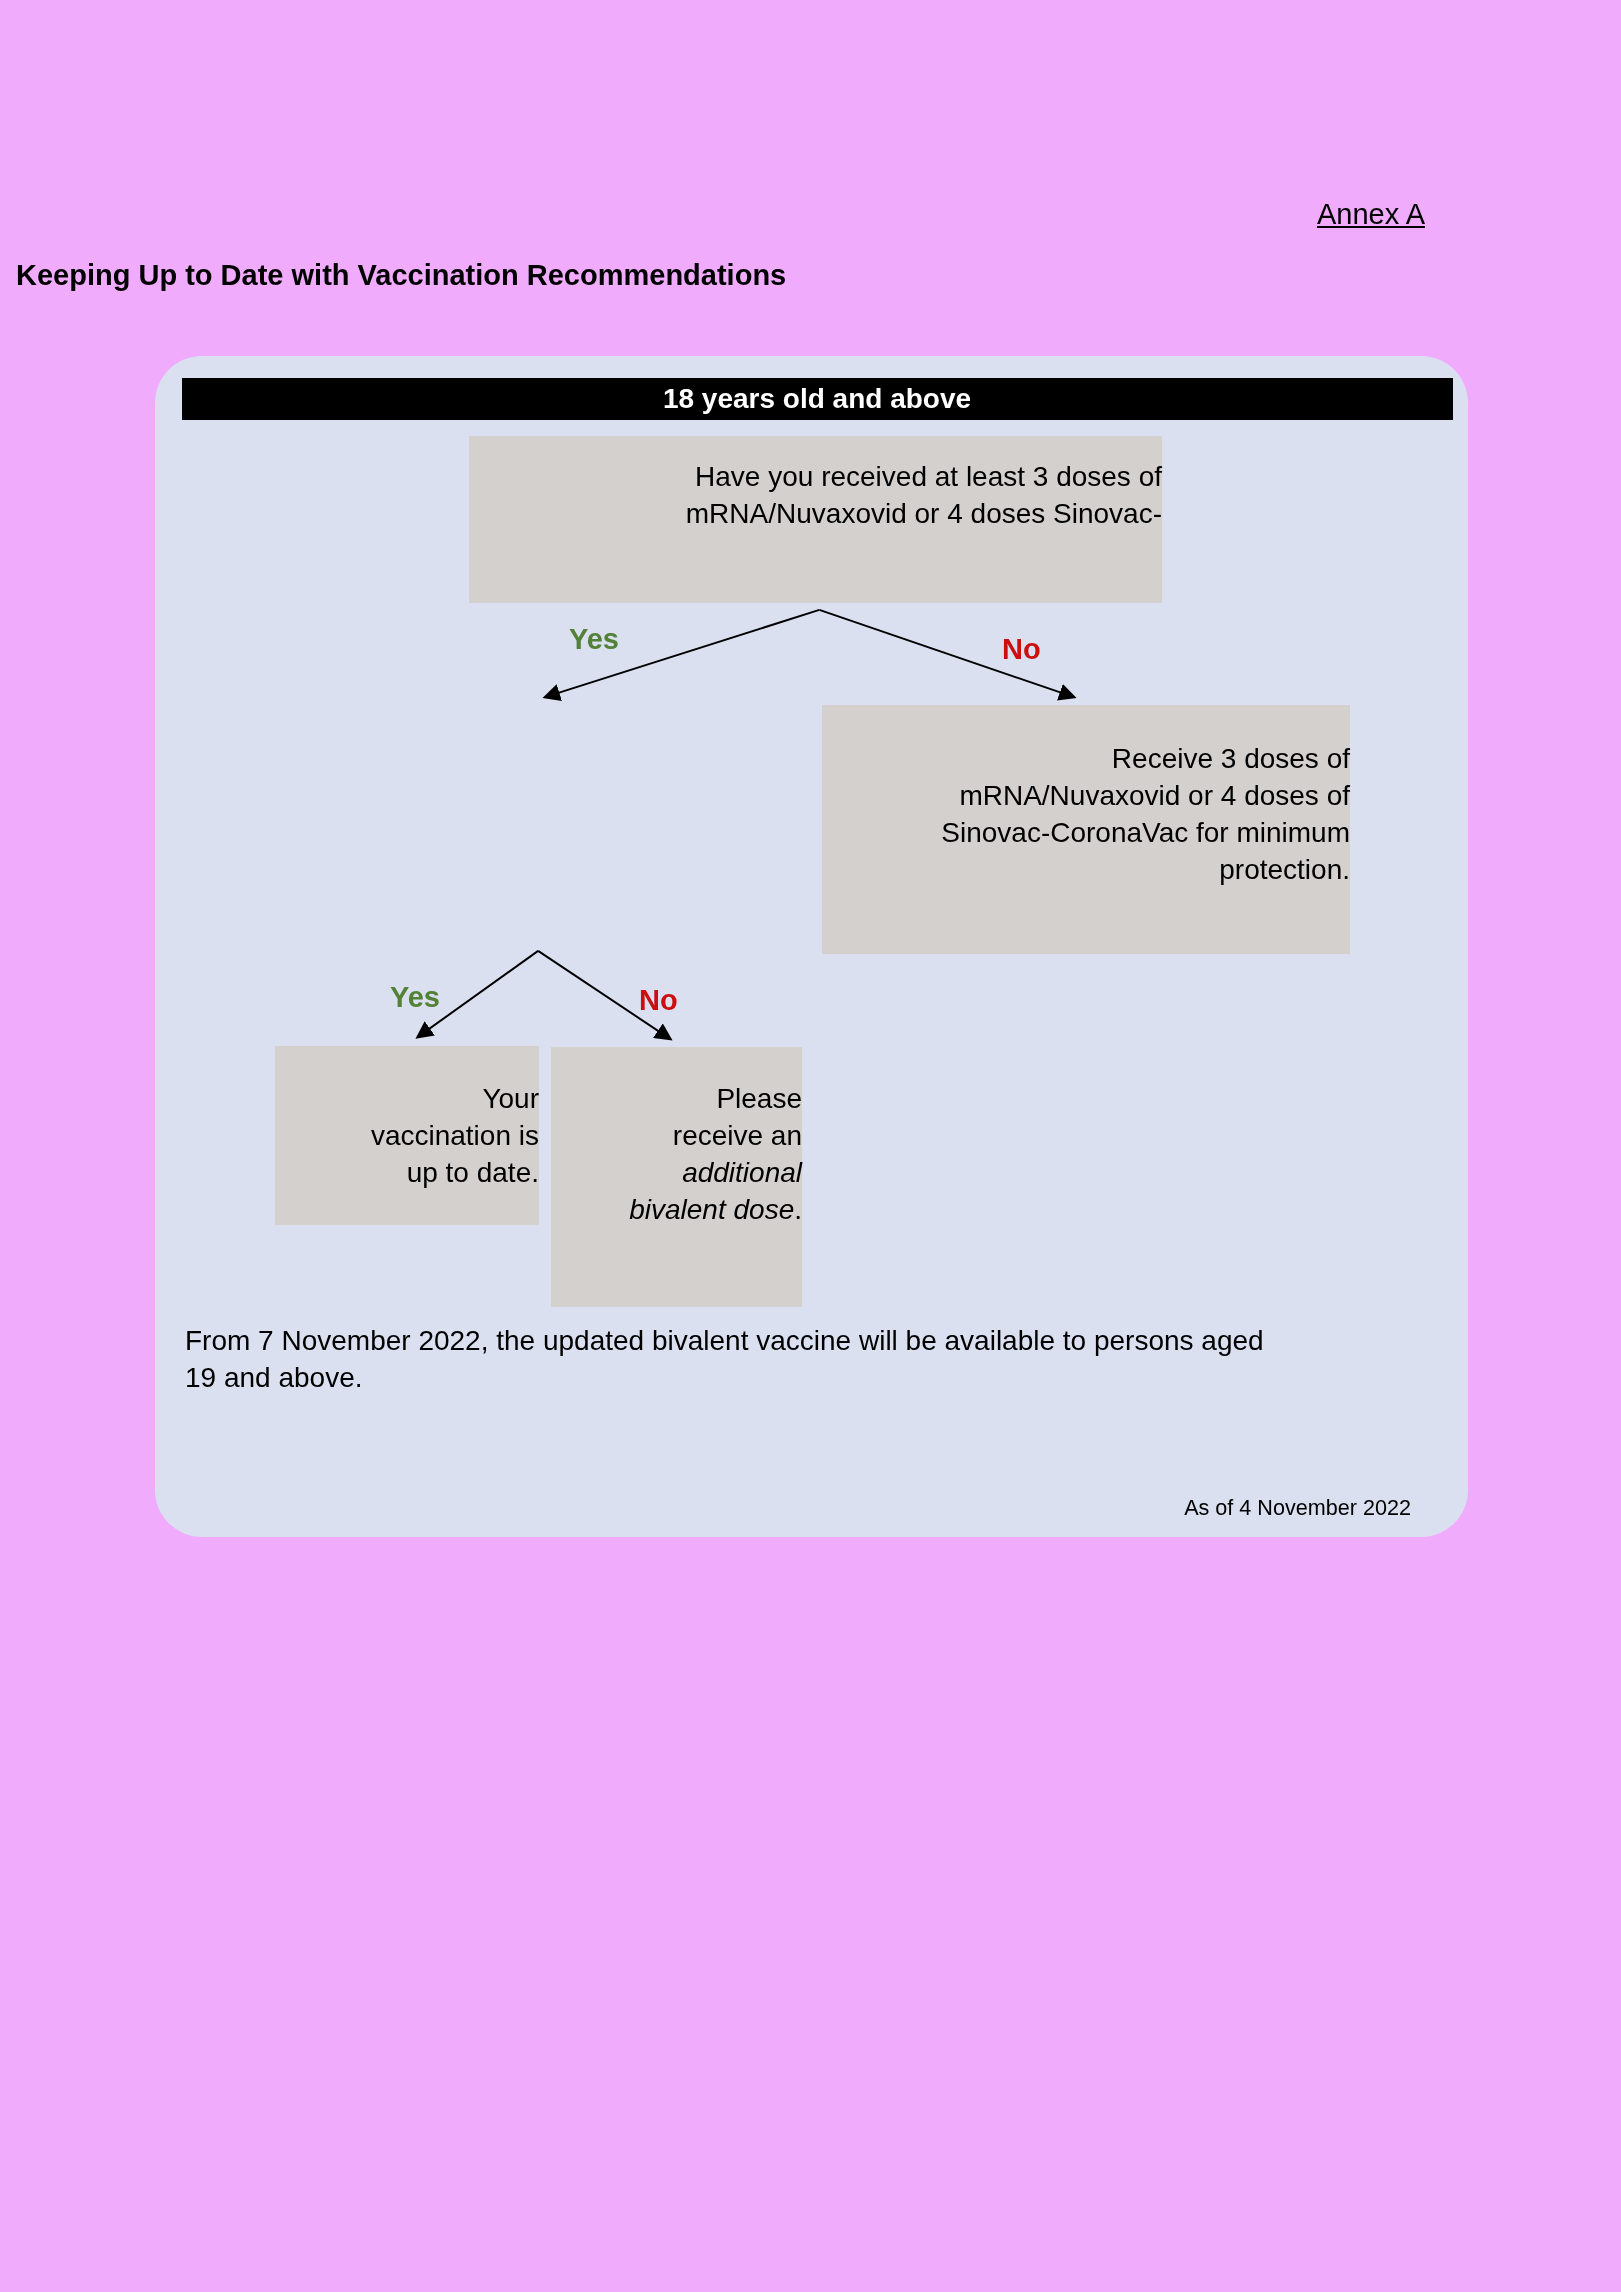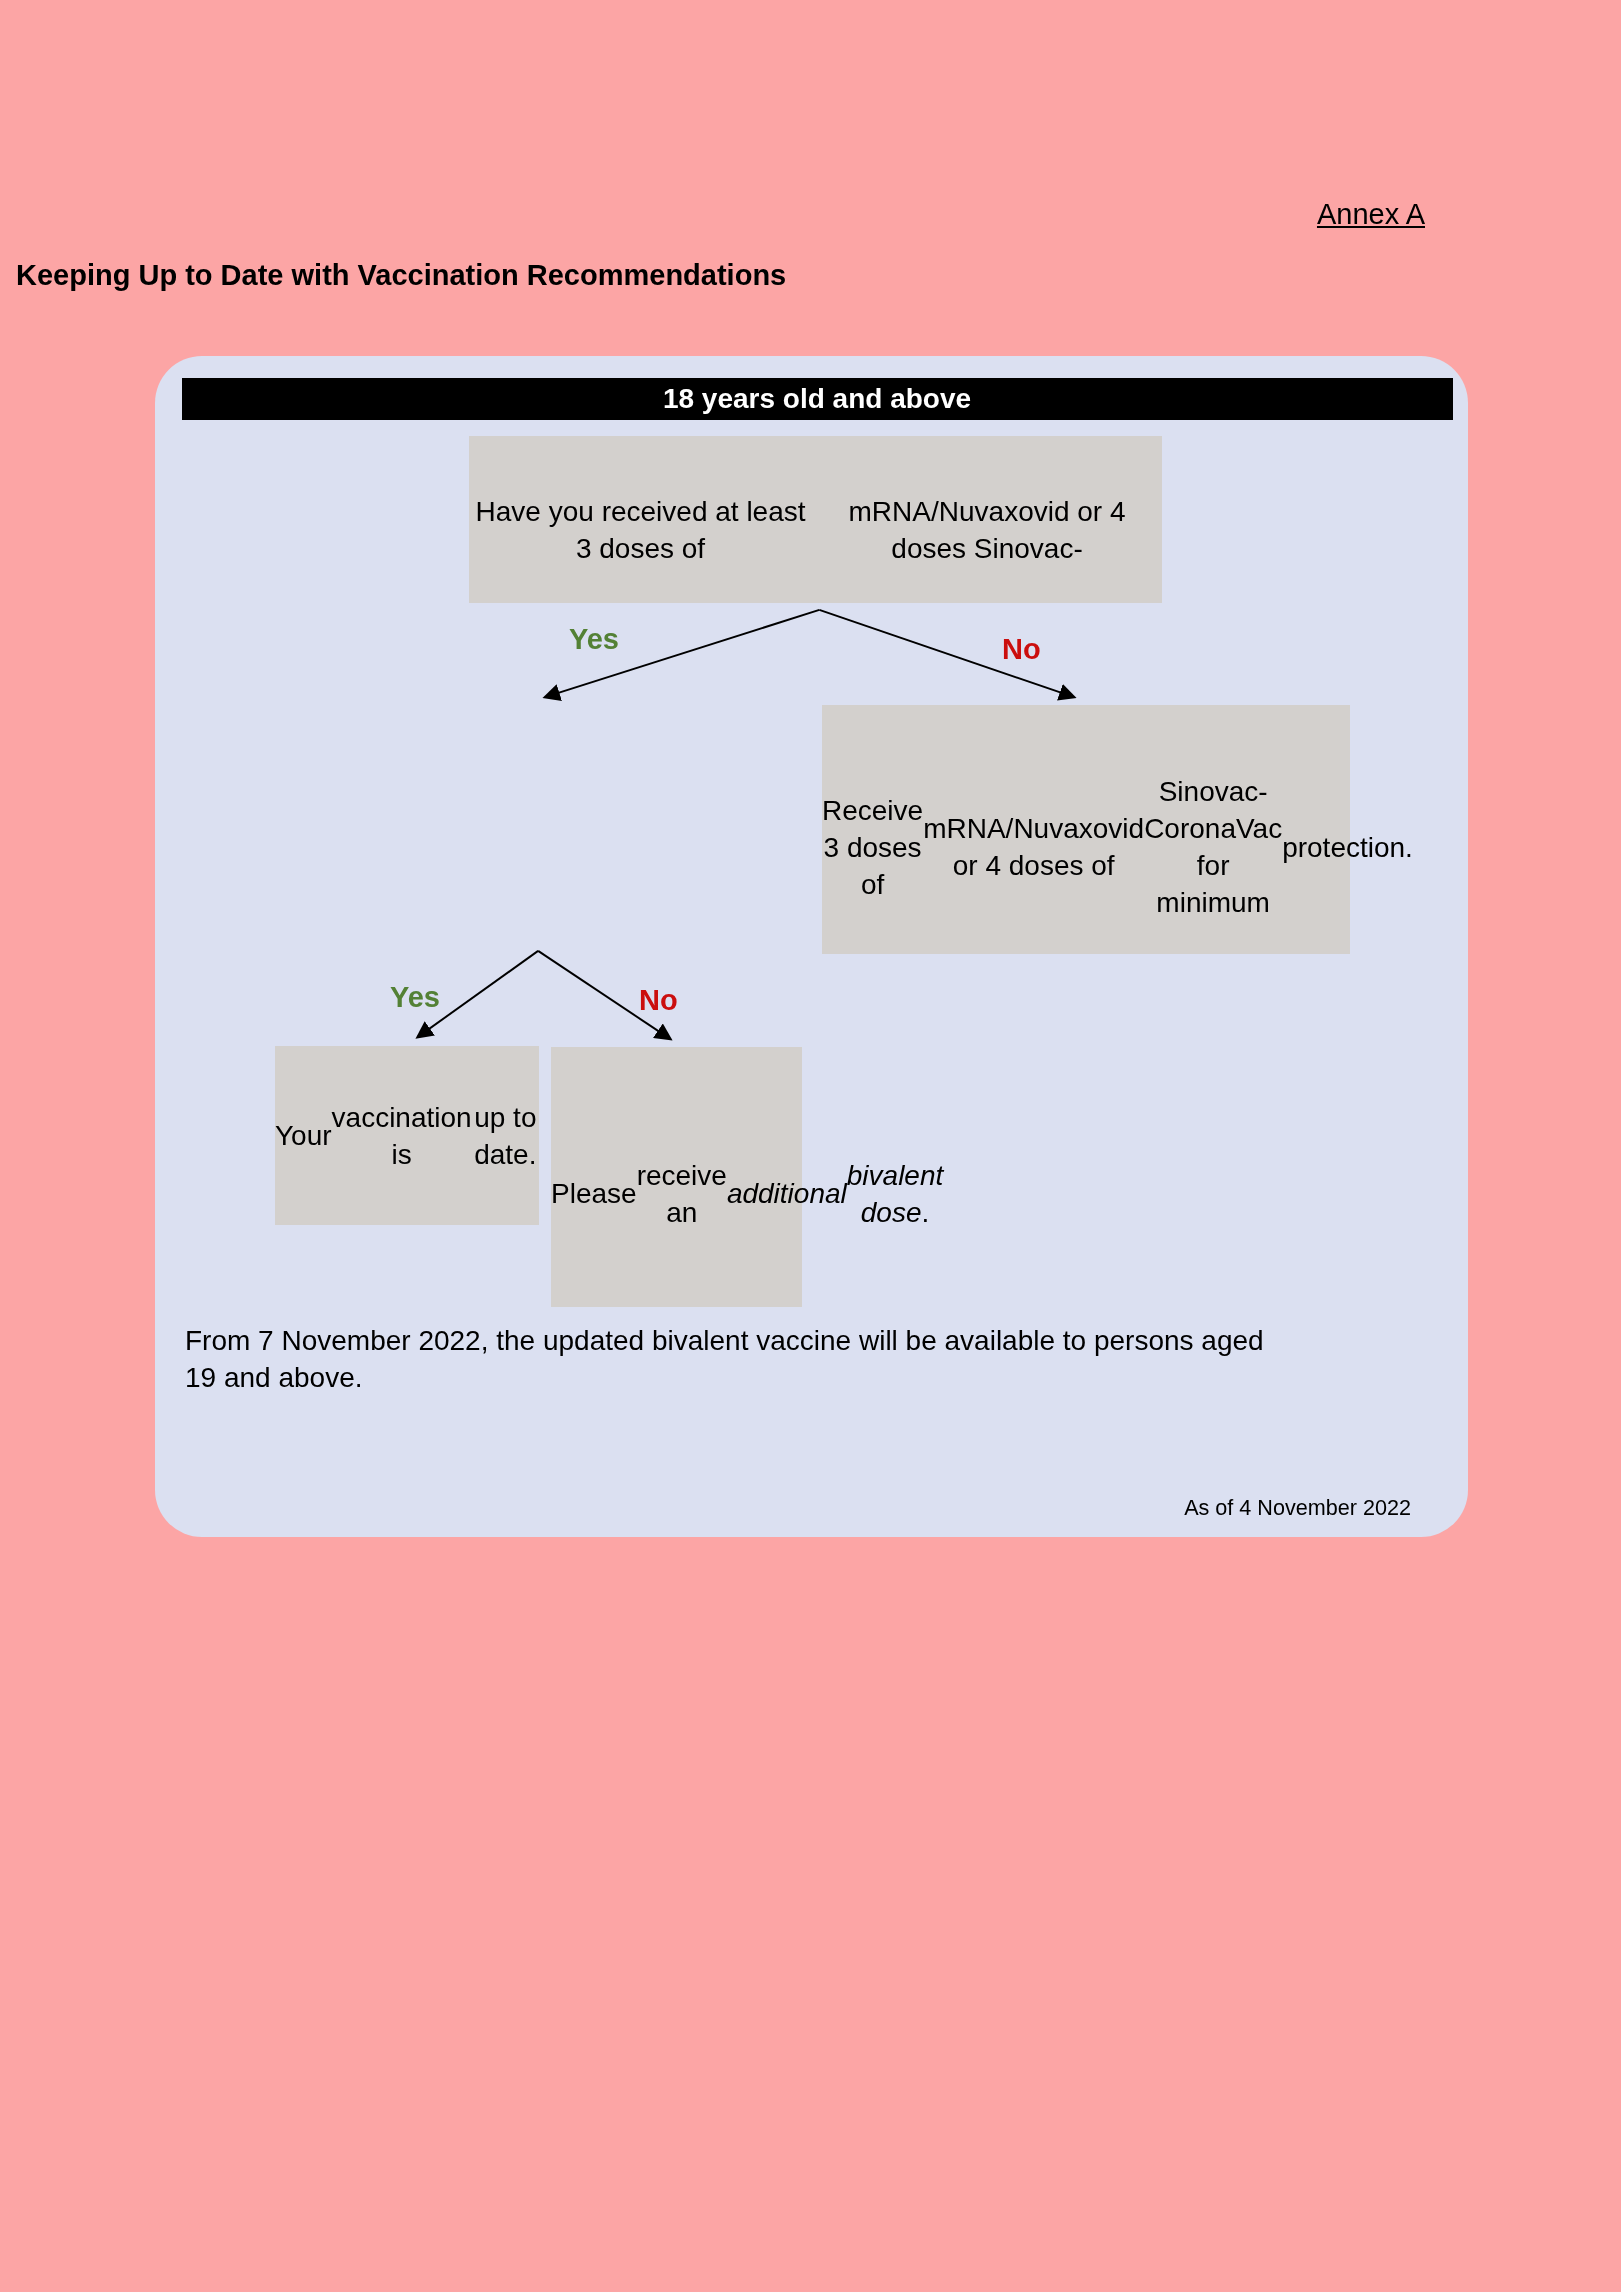--- a/index.html
+++ b/index.html
@@ -2,21 +2,21 @@
 <html style="--panel-bg: #dbe0f1; --box-bg: #d3d0cd; --header-bg: #000000; --header-text: #ffffff; --yes-green: #538135; --no-red: #cb0e0e; --arrow: #000000;"><head>
 <meta charset="utf-8">
 <style>
   html, body { margin: 0; padding: 0; background: #ffffff; }
   body {
     width: 1621px; height: 2293px;
     font-family: "Liberation Sans", sans-serif;
     color: #000000;
     position: relative;
   }
-  .page { position: relative; width: 1621px; height: 2293px; background: #fca5a5; overflow: hidden; }
+  .page { position: relative; width: 1621px; height: 2293px; background: #f0abfc; overflow: hidden; }
 
   .annex {
     position: absolute; top: 198px; right: 196px;
     font-size: 29px; text-decoration: underline;
   }
   .title {
     position: absolute; top: 259px; left: 0; right: 0;
     font-size: 29px; font-weight: 700; padding-left: 16px;
   }
 
@@ -36,21 +36,21 @@
     display: flex; align-items: center; justify-content: center;
   }
 
   .arrows { position: absolute; left: 0; top: 0; width: 1313px; height: 1181px; pointer-events: none; }
   .arrows line { stroke: var(--arrow, #000000); stroke-width: 2; }
 
   .fbox {
     position: absolute; box-sizing: border-box;
     background: var(--box-bg, #d3d0cd);
     font-size: 28px; line-height: 37px; text-align: center;
-    display: flex; flex-direction: row; align-items: center;
+    display: flex; flex-direction: column; align-items: flex-end;
   }
   .fbox .ln { display: block; }
   .fbox em { font-style: italic; }
 
   .q1-box       { left: 314px; top: 80px;  width: 693px; height: 167px; padding-top: 21.6px; }
   .q2-box       { left: 120px; top: 348px; width: 527px; height: 245px; justify-content: center; padding-bottom: 25.5px; }
   .receive-box  { left: 667px; top: 349px; width: 528px; height: 249px; padding-top: 35px; }
   .uptodate-box { left: 120px; top: 690px; width: 264px; height: 179px; justify-content: center; }
   .bivalent-box { left: 396px; top: 691px; width: 251px; height: 260px; padding-top: 33px; }
 

